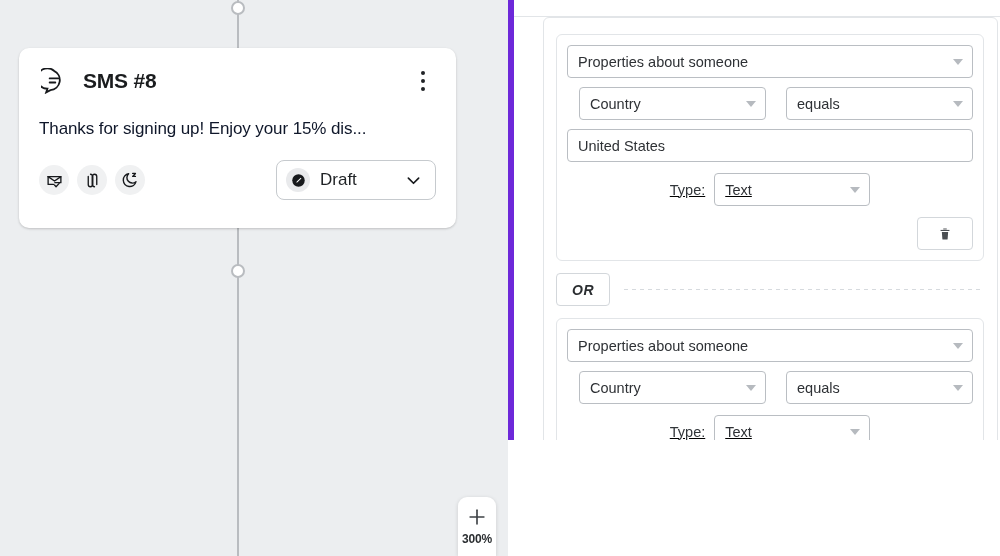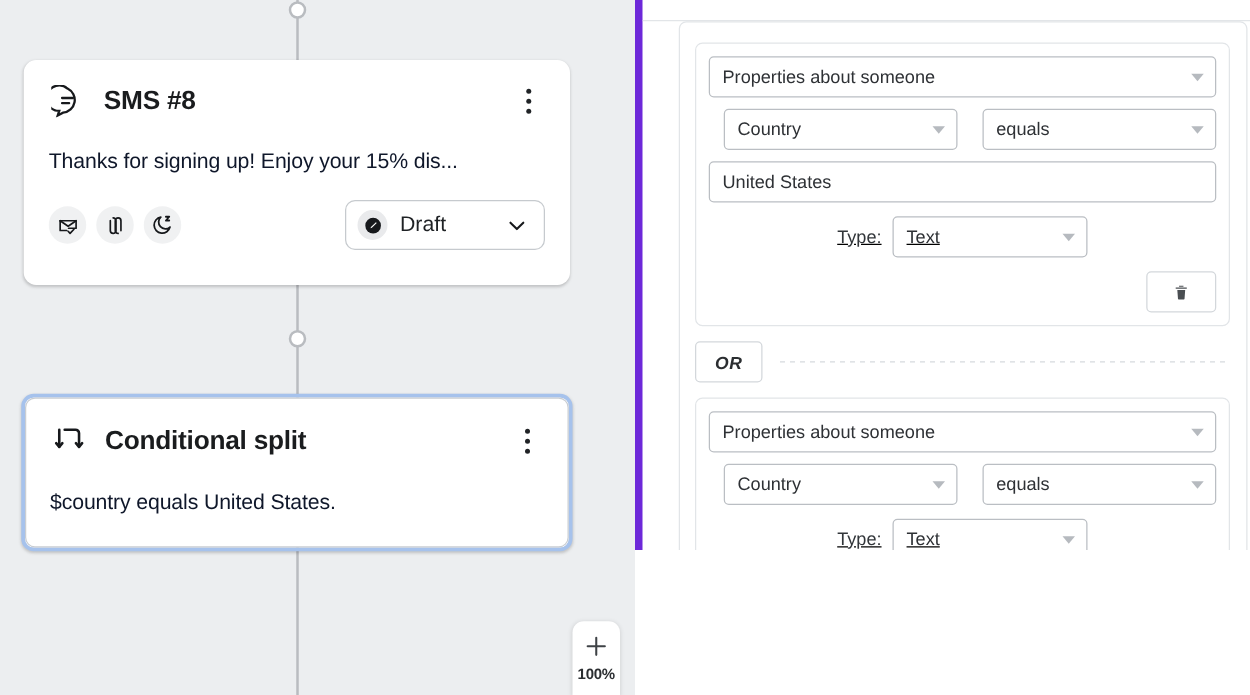--- a/index.html
+++ b/index.html
@@ -270,49 +270,29 @@
           <span class="status-label">Draft</span>
           <span class="status-caret">
             <svg width="19" height="19" viewBox="0 0 24 24" fill="none" stroke="#17191c" stroke-width="2.1" stroke-linecap="round" stroke-linejoin="round">
               <path d="M5.5 9 L12 15.5 L18.5 9"></path>
             </svg>
           </span>
         </div>
       </div>
     </div>
 
-    <div class="node cond">
-      <span class="inner-edge"></span>
-      <div class="node-head">
-        <span class="node-icon">
-          <svg width="26" height="26" viewBox="0 0 24 24" fill="none" stroke="#17191c" stroke-width="1.9" stroke-linecap="round" stroke-linejoin="round">
-            <path d="M5 3.5 v12.5"></path>
-            <path d="M2.7 13.4 L5 16.2 L7.3 13.4"></path>
-            <path d="M9 3.5 h8 a2.6 2.6 0 0 1 2.6 2.6 v9.9"></path>
-            <path d="M17.3 13.4 L19.6 16.2 L21.9 13.4"></path>
-          </svg>
-        </span>
-        <span class="node-title">Conditional split</span>
-        <span class="kebab">
-            <i></i>
-            <i></i>
-            <i></i>
-          </span>
-      </div>
-      <div class="node-body">$country equals United States.</div>
-    </div>
 
     <div class="zoomctl">
       <span class="zoom-plus">
         <svg width="22" height="22" viewBox="0 0 24 24" fill="none" stroke="#3e4246" stroke-width="1.8" stroke-linecap="round">
           <line x1="12" y1="4.5" x2="12" y2="19.5"></line>
           <line x1="4.5" y1="12" x2="19.5" y2="12"></line>
         </svg>
       </span>
-      <span class="zoom-pct">100%</span>
+      <span class="zoom-pct">300%</span>
     </div>
   </div>
 
   <div class="panel">
     <div class="panel-topline"></div>
     <div class="panel-inner">
 
       <div class="group">
         <div class="row">
           <div class="sel full">

